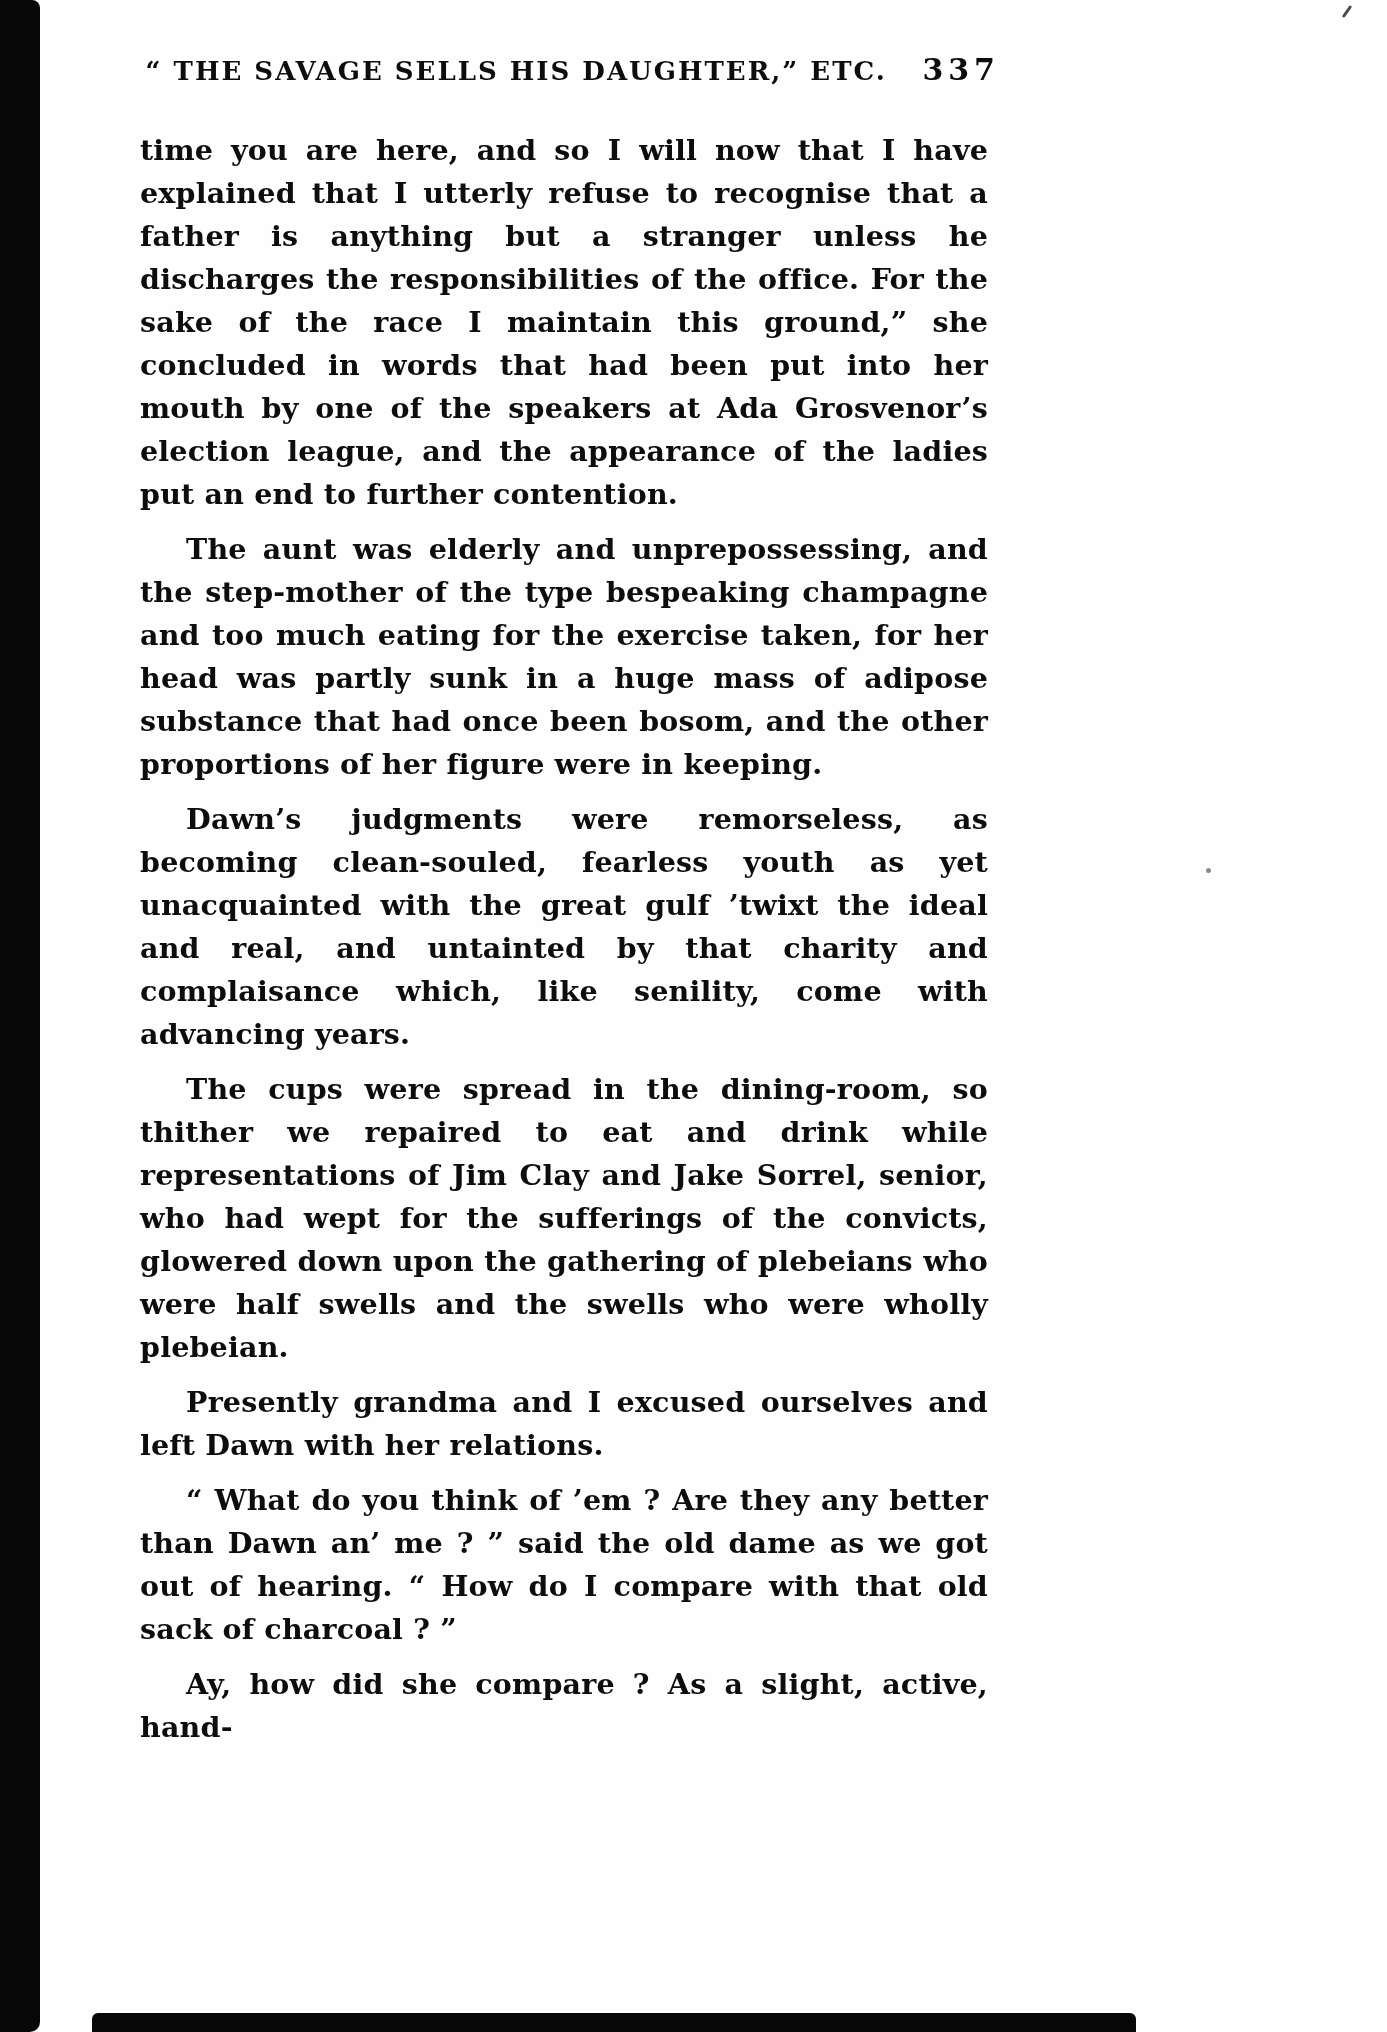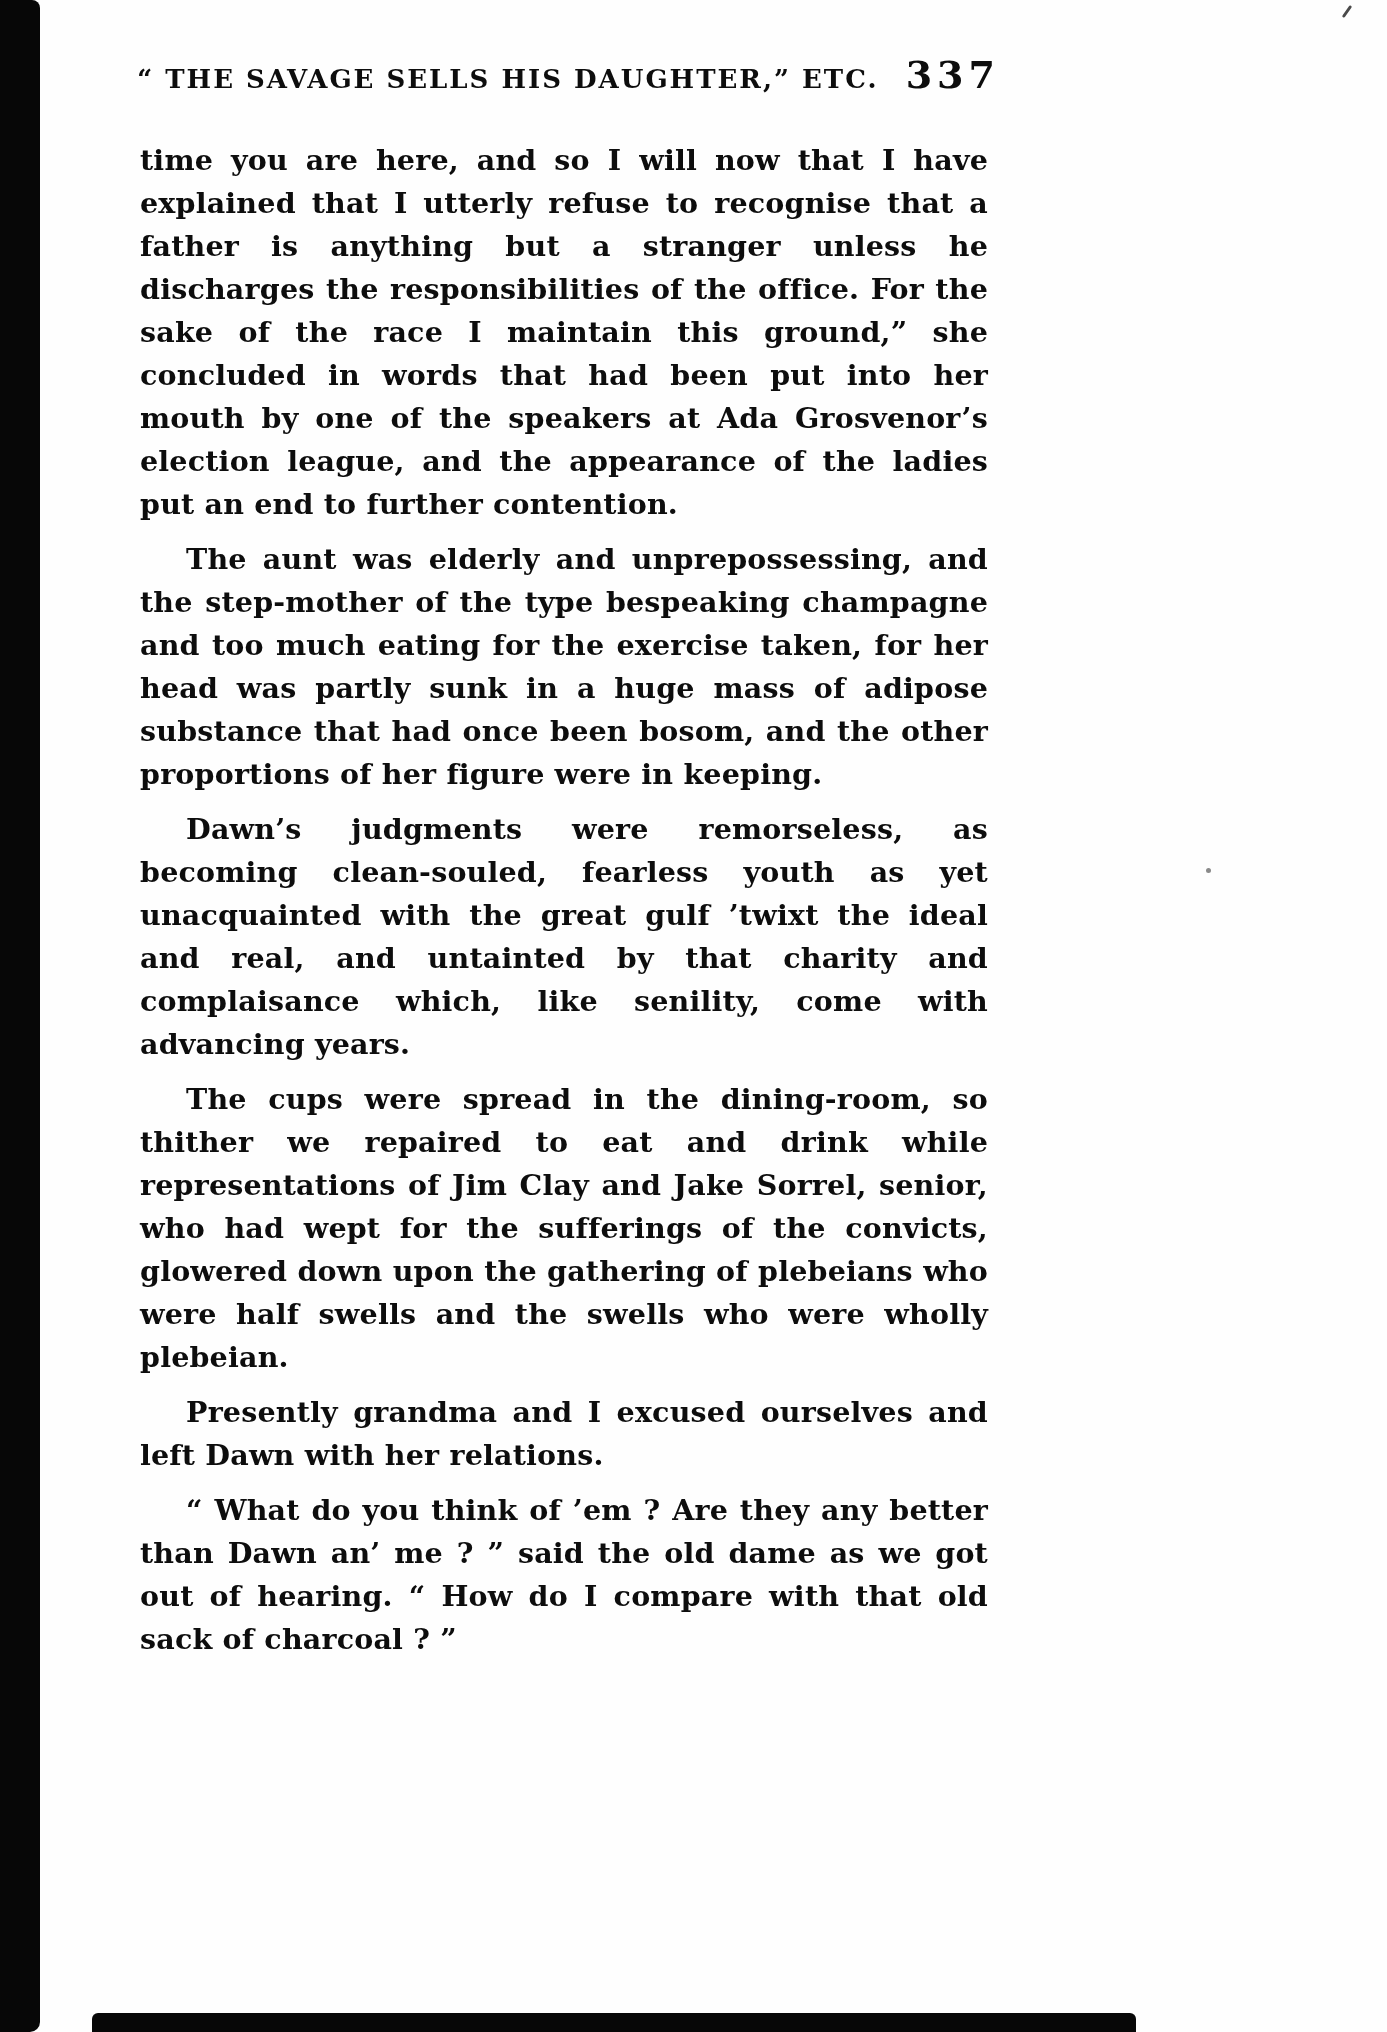--- a/index.html
+++ b/index.html
@@ -68,21 +68,21 @@
     font-size: 26px;
     letter-spacing: 2px;
     white-space: nowrap;
   }
   .header .title {
     flex: 1;
     text-align: center;
   }
   .header .page-number {
     margin-left: 18px;
-    font-size: 38px;
+    font-size: 30px;
     letter-spacing: 5px;
   }
   .body {
     margin-top: 42px;
     font-size: 28.5px;
     line-height: 43px;
     font-weight: 700;
     text-align: justify;
     letter-spacing: 0.2px;
   }
@@ -105,16 +105,17 @@
     <span class="title">“ THE SAVAGE SELLS HIS DAUGHTER,” ETC.</span>
     <span class="page-number">337</span>
   </div>
   <div class="body">
       <p class="para">time you are here, and so I will now that I have explained that I utterly refuse to recognise that a father is anything but a stranger unless he discharges the responsibilities of the office. For the sake of the race I maintain this ground,” she concluded in words that had been put into her mouth by one of the speakers at Ada Grosvenor’s election league, and the appearance of the ladies put an end to further contention.</p>
       <p class="para indent">The aunt was elderly and unprepossessing, and the step-mother of the type bespeaking champagne and too much eating for the exercise taken, for her head was partly sunk in a huge mass of adipose substance that had once been bosom, and the other proportions of her figure were in keeping.</p>
       <p class="para indent">Dawn’s judgments were remorseless, as becoming clean-souled, fearless youth as yet unacquainted with the great gulf ’twixt the ideal and real, and untainted by that charity and complaisance which, like senility, come with advancing years.</p>
       <p class="para indent">The cups were spread in the dining-room, so thither we repaired to eat and drink while representations of Jim Clay and Jake Sorrel, senior, who had wept for the sufferings of the convicts, glowered down upon the gathering of plebeians who were half swells and the swells who were wholly plebeian.</p>
       <p class="para indent">Presently grandma and I excused ourselves and left Dawn with her relations.</p>
       <p class="para indent">“ What do you think of ’em ? Are they any better than Dawn an’ me ? ” said the old dame as we got out of hearing. “ How do I compare with that old sack of charcoal ? ”</p>
+      <p class="para indent">Ay, how did she compare ? As a slight, active, hand-</p>
     </div>
 </div>
 
 <div class="scan-bar-bottom"></div>
 
 </body></html>

